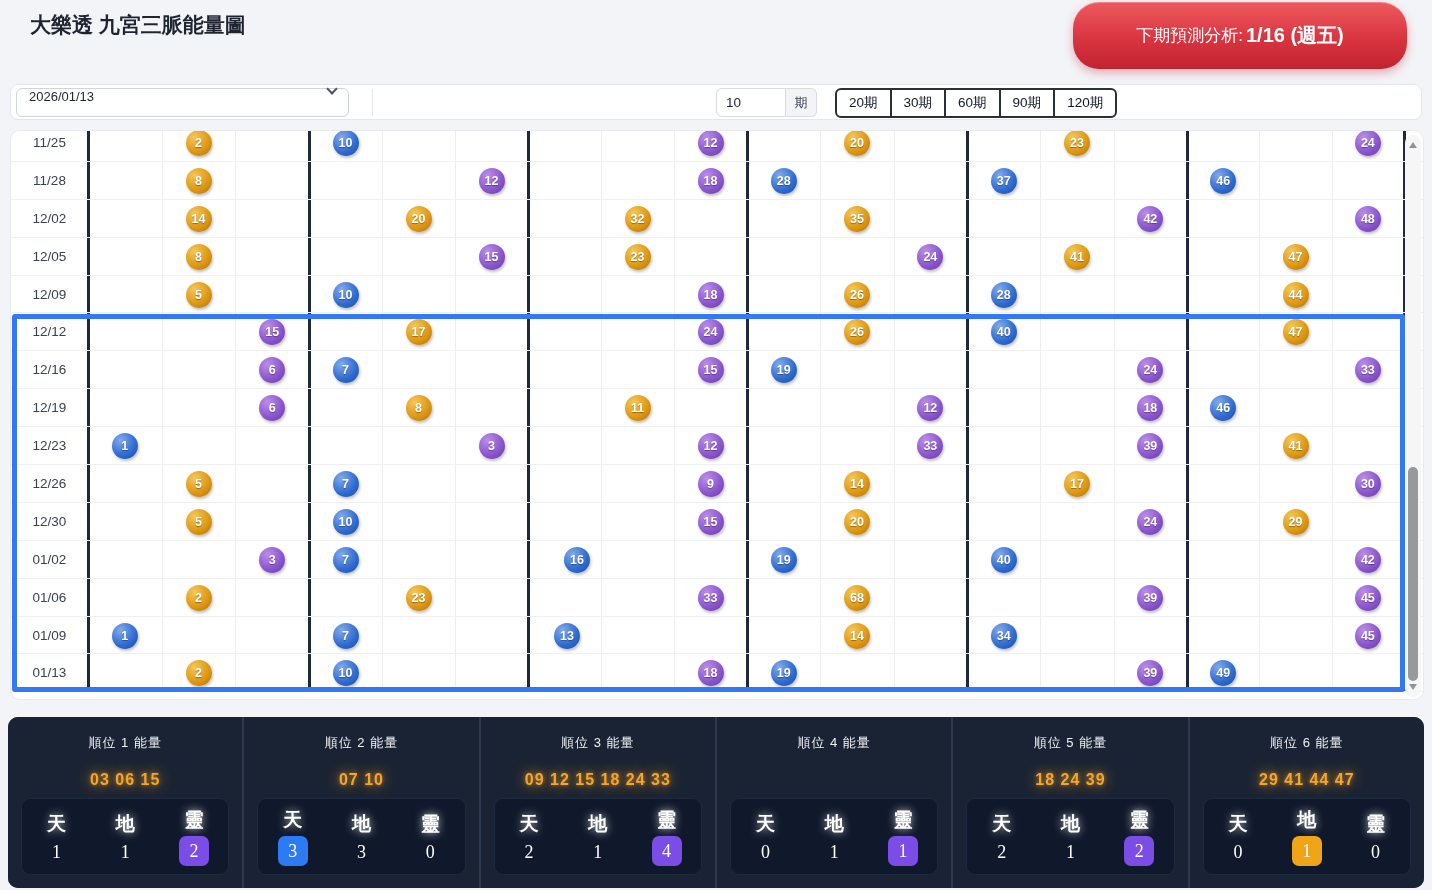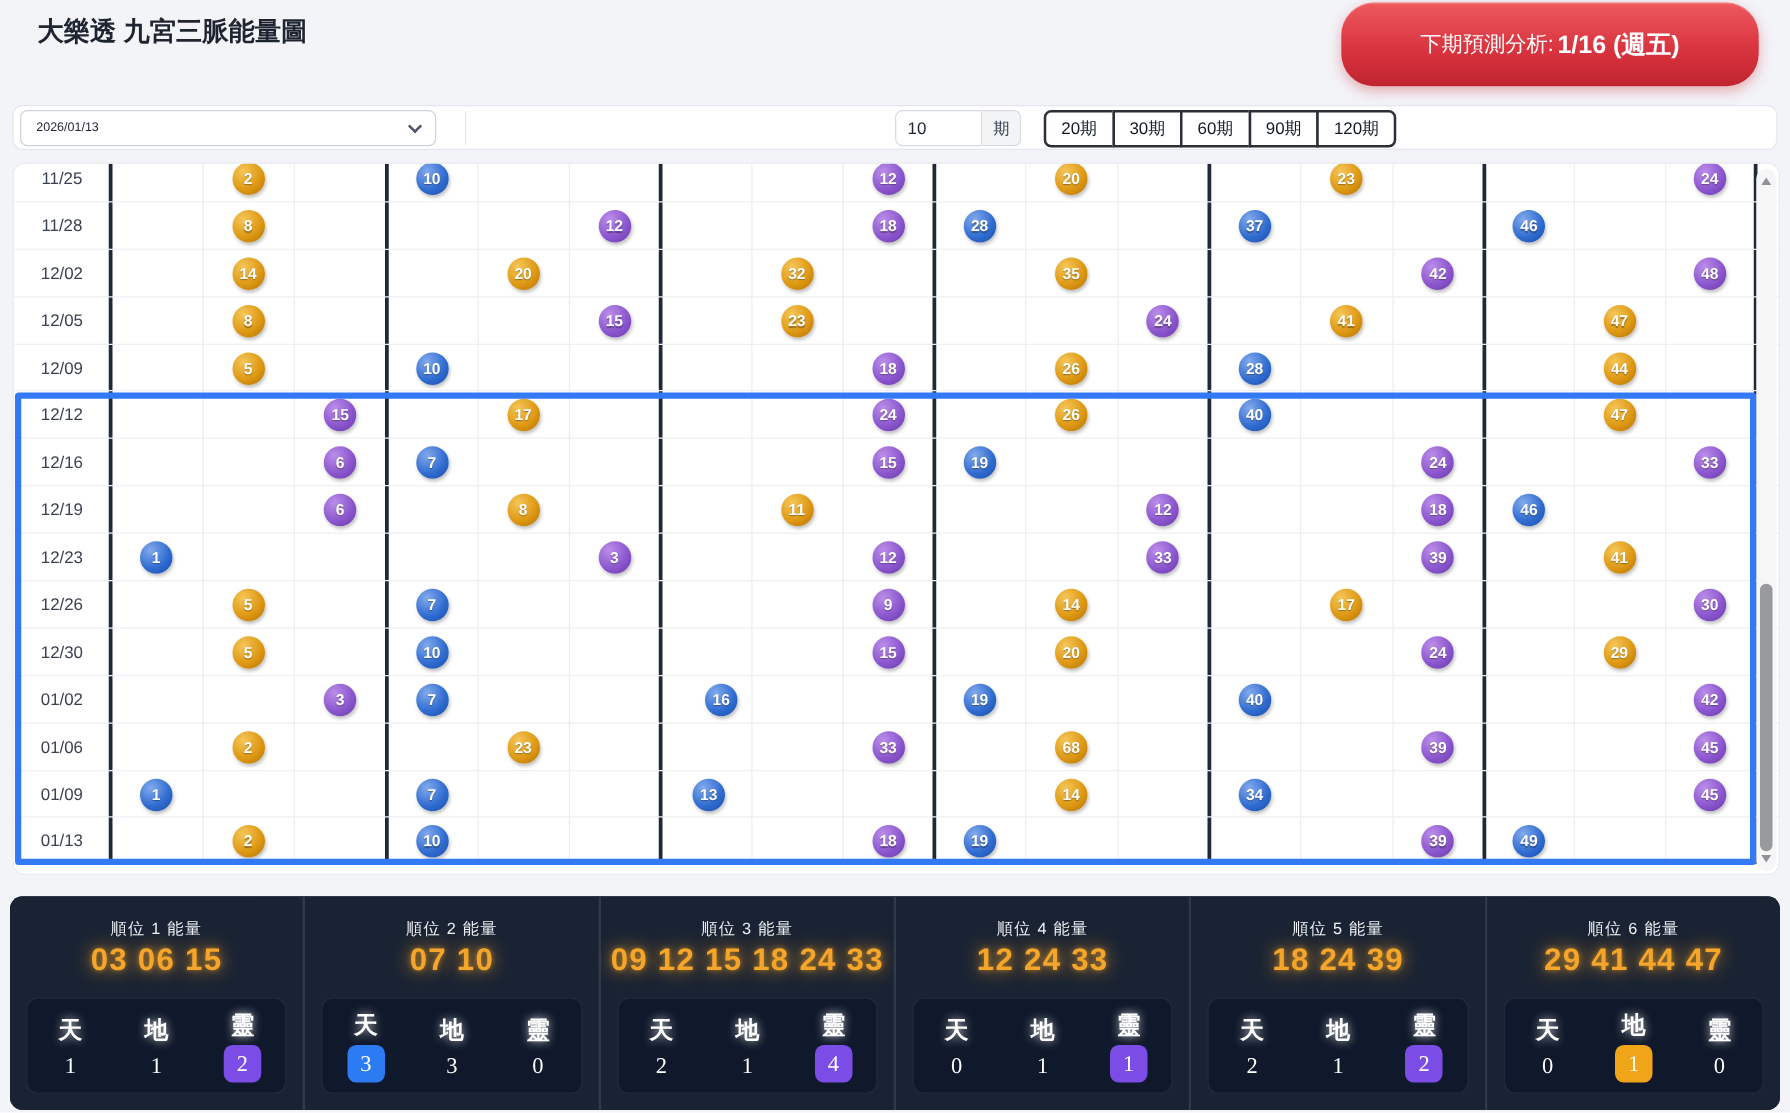--- a/index.html
+++ b/index.html
@@ -22,21 +22,21 @@
   .predict-btn .pl { font-size:17px; }
   .predict-btn .pd { font-size:20px; font-weight:bold; }
   
   .toolbar {
     position:absolute; left:10px; top:84px; width:1412px; height:36px;
     background:#fff; border:1px solid #e4e6eb; border-radius:8px;
   }
   .dateselect {
     position:absolute; left:5px; top:3px; width:333px; height:29px;
     border:1px solid #cfd3da; border-radius:6px; background:#fff;
-    display:flex; align-items:center; padding:0 12px; font-size:10px; color:#1f2430; cursor:pointer;
+    display:flex; padding:0 12px; font-size:13px; color:#1f2430; cursor:pointer;
   }
   .dateselect .chev {
     margin-left:auto; width:8px; height:8px; margin-top:-4px;
     border-right:2px solid #4b5563; border-bottom:2px solid #4b5563; transform:rotate(45deg);
   }
   .tb-divider { position:absolute; left:361px; top:4px; width:1px; height:27px; background:#e5e7eb; }
   .periodgrp { position:absolute; left:705px; top:3px; height:29px; display:flex; }
   .pinput {
     width:70px; height:29px; border:1px solid #d8dbe0; border-radius:6px 0 0 6px;
     padding:0 9px; font-size:13.5px; color:#1f2430; outline:none; font-family:inherit;
@@ -87,21 +87,21 @@
   .sthumb { position:absolute; left:3px; top:332px; width:10px; height:214px; background:#98999d; border-radius:6px; }
   
   .strip {
     position:absolute; left:8px; top:717px; width:1416px; height:171px;
     border-radius:10px; overflow:hidden; display:flex; background:#1a2333;
   }
   .panel { flex:1 1 0; position:relative; border-right:2px solid #2e394e; text-align:center; background:#1a2333; }
   .panel:last-child { border-right:none; }
   .ptitle { margin-top:17px; font-size:13px; color:#eef1f6; letter-spacing:1px; }
   .pnums {
-    margin-top:2px; font-size:25px; font-weight:bold; letter-spacing:1px; color:#f5a62a;
+    margin-top:19px; font-size:16px; font-weight:bold; letter-spacing:1px; color:#f5a62a;
     text-shadow:0 0 14px rgba(245,166,42,.9), 0 0 4px rgba(245,166,42,.55);
   }
   .pbox {
     position:absolute; left:13px; right:13px; bottom:13px; height:77px;
     background:#10192b; border:1px solid #1e2a3f; border-radius:9px;
     display:flex; align-items:center;
   }
   .pcell { flex:1 1 0; }
   .plab { font-size:19px; font-weight:bold; color:#fff; text-shadow:0 0 8px rgba(255,255,255,.75); }
   .cnt  { margin:5px auto 0; font-size:18px; color:#fff; font-family:"Liberation Serif",serif; }
@@ -355,21 +355,20 @@
           <div class="cnt">1</div>
         </div>
         <div class="pcell">
           <div class="plab">靈</div>
           <div class="cnt badge ling">4</div>
         </div>
       </div>
     </div>
     <div class="panel">
       <div class="ptitle">順位 4 能量</div>
-      <div class="pnums">12 24 33</div>
       <div class="pbox">
         <div class="pcell">
           <div class="plab">天</div>
           <div class="cnt">0</div>
         </div>
         <div class="pcell">
           <div class="plab">地</div>
           <div class="cnt">1</div>
         </div>
         <div class="pcell">

